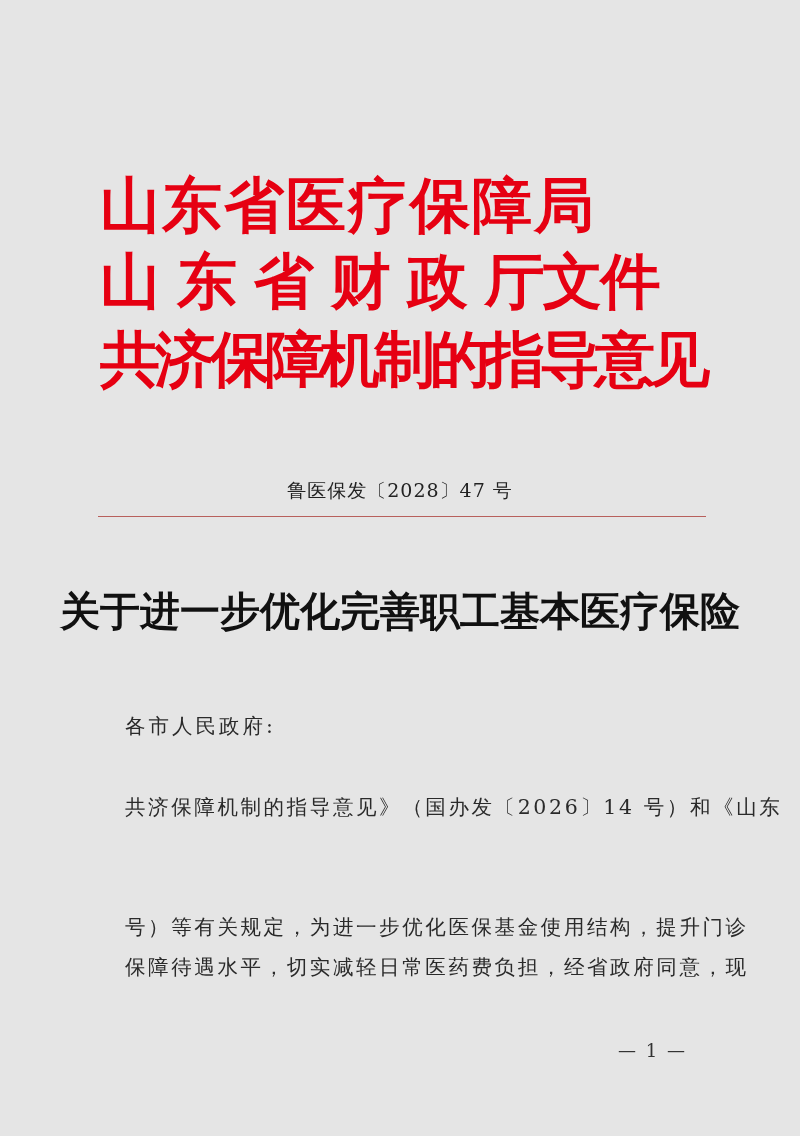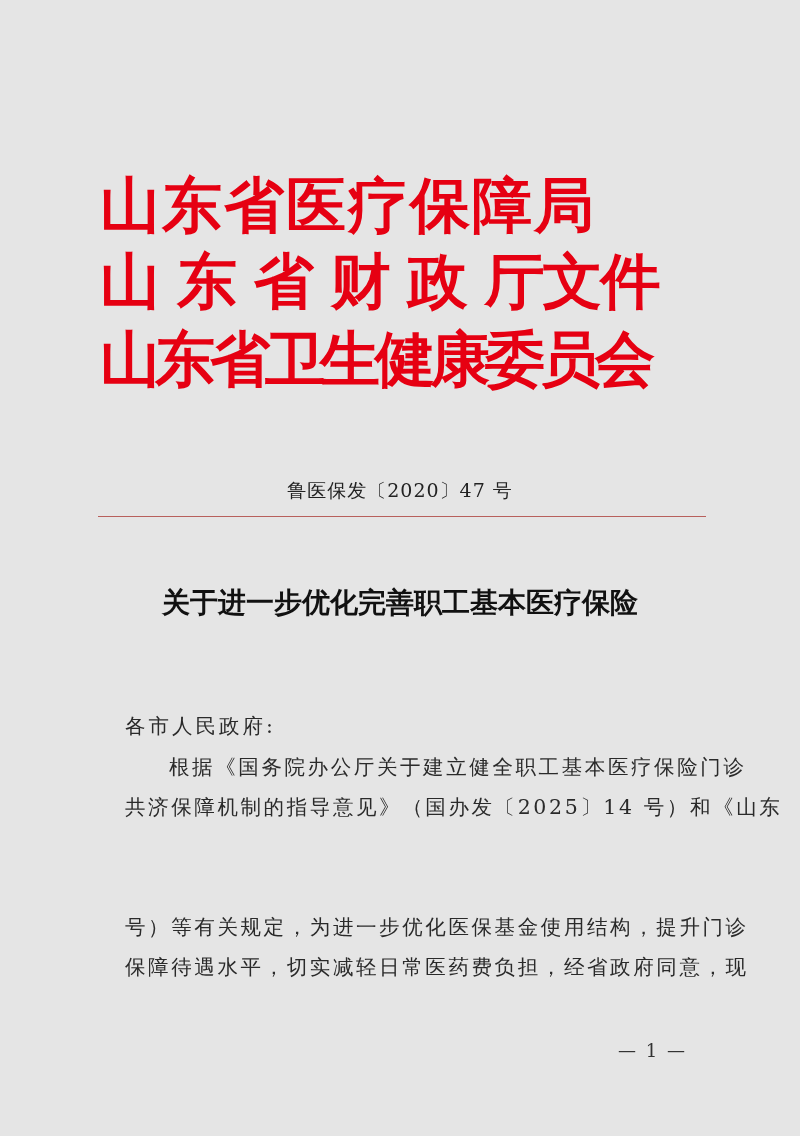--- a/index.html
+++ b/index.html
@@ -66,21 +66,21 @@
       border-top: 1.5px solid #b8605c;
     }
 
     
     .notice-title {
       position: absolute;
       left: 0;
       width: 800px;
       text-align: center;
       font-weight: bold;
-      font-size: 28px;
+      font-size: 40px;
       color: #111;
       font-family: "DejaVu Serif", "Liberation Serif", serif;
       letter-spacing: 0px;
     }
     .notice-title-1 { top: 584px; }
     .notice-title-2 { top: 628px; }
 
     
     .body-text {
       position: absolute;
@@ -116,29 +116,28 @@
     }
   </style>
 </head>
 <body>
 
 <div class="page">
 
   <div class="issuer-block">
     <div class="issuer-line issuer-line-1" style="letter-spacing:2px;">山东省医疗保障局</div>
     <div class="issuer-line issuer-line-2" style="letter-spacing:-2px;">山 东 省 财 政 厅文件</div>
-    <div class="issuer-line issuer-line-3" style="letter-spacing:-5px;">山东省卫生健康委员会</div>
+    <div class="issuer-line issuer-line-3" style="letter-spacing:-5px;">共济保障机制的指导意见</div>
   </div>
 
-  <div class="doc-number">鲁医保发〔2020〕47 号</div>
+  <div class="doc-number">鲁医保发〔2028〕47 号</div>
   <div class="doc-divider"></div>
 
   <div class="notice-title notice-title-1">关于进一步优化完善职工基本医疗保险</div>
 
   <div class="body-text salutation">各市人民政府:</div>
 
-  <div class="body-text para-line pl-0 indent">根据《国务院办公厅关于建立健全职工基本医疗保险门诊</div>
-  <div class="body-text para-line pl-1">共济保障机制的指导意见》（国办发〔2025〕14 号）和《山东</div>
+  <div class="body-text para-line pl-1">共济保障机制的指导意见》（国办发〔2026〕14 号）和《山东</div>
   <div class="body-text para-line pl-5">保障待遇水平，切实减轻日常医药费负担，经省政府同意，现</div>
   <div class="body-text para-line pl-4">号）等有关规定，为进一步优化医保基金使用结构，提升门诊</div>
 
   <div class="page-number">— 1 —</div>
 </div>
 
 </body></html>

